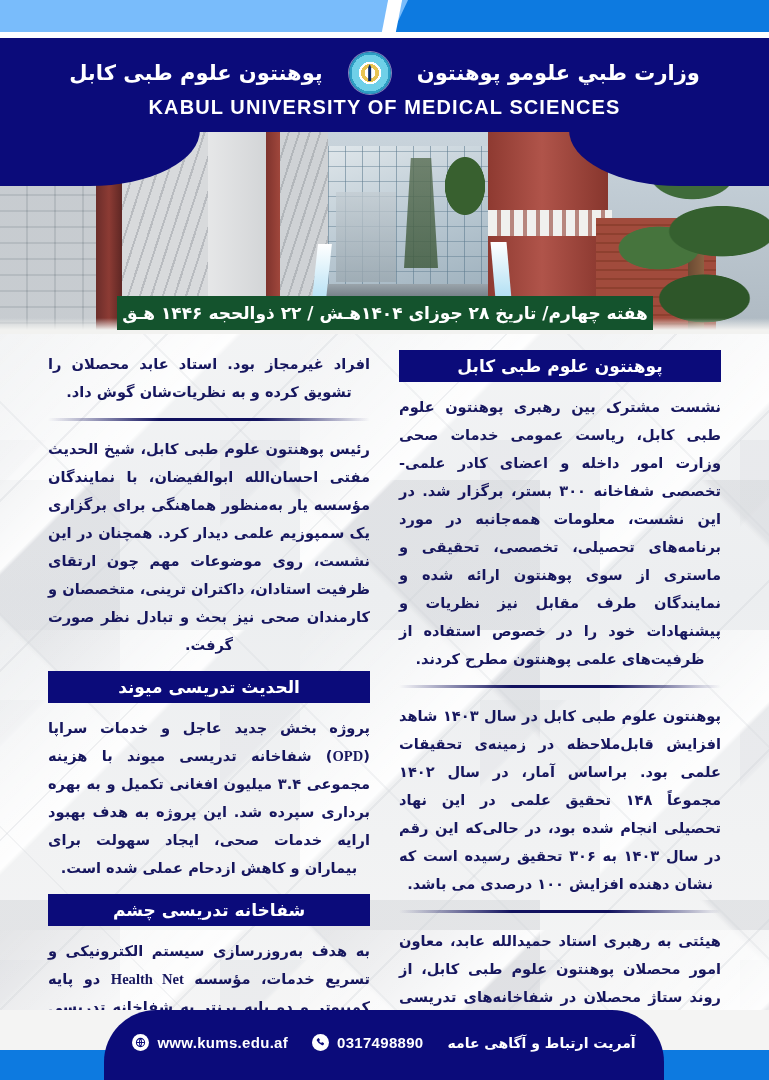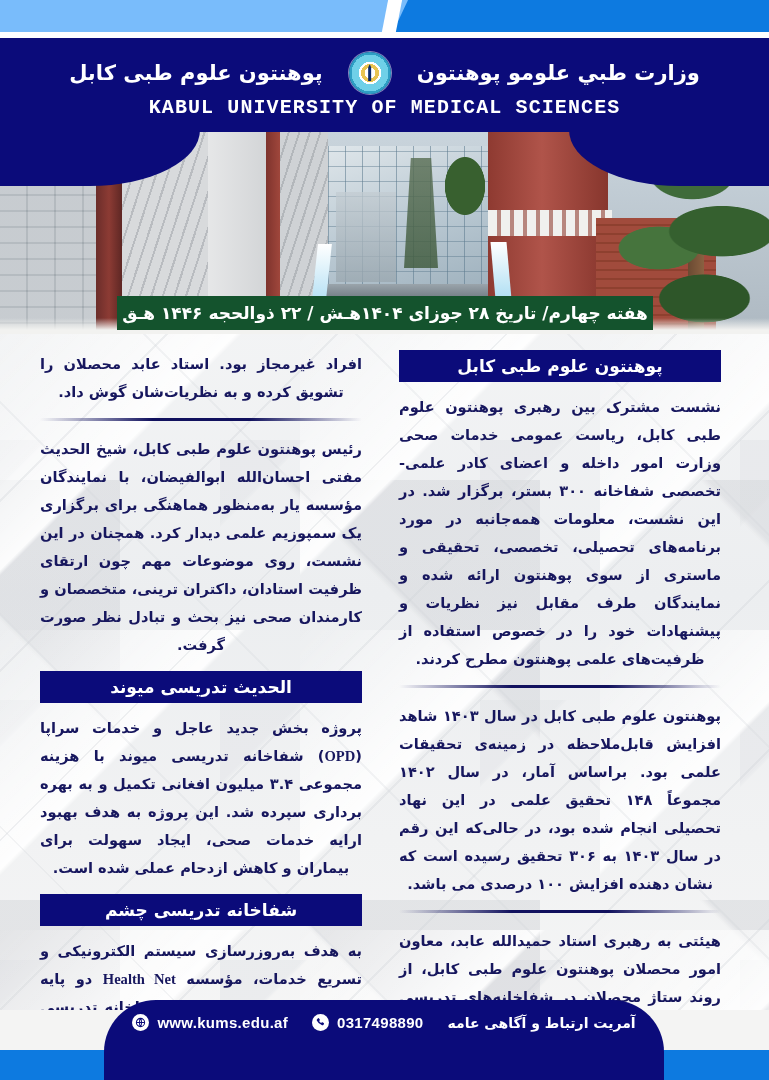--- a/index.html
+++ b/index.html
@@ -83,21 +83,21 @@
   #seal::after {
     content: "";
     position: absolute; left: 50%; top: 50%; width: 13px; height: 17px;
     transform: translate(-50%,-50%);
     background: #0b2a6b;
     clip-path: polygon(50% 0, 62% 22%, 62% 100%, 38% 100%, 38% 22%);
   }
   #header-row-2 {
     color: #ffffff; font-size: 20px; font-weight: bold;
     letter-spacing: 1.1px; direction: ltr;
-    font-family: Liberation Mono, monospace;
+    font-family: Liberation Sans, sans-serif;
   }
 
   
   #photo-band {
     position: absolute; top: 132px; left: 0; width: 769px; height: 200px;
     overflow: hidden;
     background: #8e9aa4;
     z-index: 2;
   }
   
@@ -175,21 +175,21 @@
     color: #ffffff; font-size: 17px; font-weight: bold; white-space: nowrap;
   }
 
   
   #columns {
     position: absolute; top: 350px; left: 0; width: 769px; height: 668px;
     z-index: 5;
   }
   .col { position: absolute; top: 0; width: 322px; height: 668px; }
   #col-right { right: 48px; }
-  #col-left  { left: 40px; }
+  #col-left  { left: 48px; }
 
   .section-head {
     background: #0b0b7a;
     color: #ffffff;
     height: 32px;
     display: flex; align-items: center; justify-content: center;
     font-size: 17px; font-weight: bold;
     margin-bottom: 11px;
     letter-spacing: 0.5px;
   }
@@ -213,26 +213,26 @@
   }
   .latin { direction: ltr; unicode-bidi: isolate; font-family: "Liberation Serif", serif; }
 
   
   #footer-white { position: absolute; bottom: 0; left: 0; width: 769px; height: 70px; background: #f4f4f3; z-index: 8; }
   #footer-blue-strip {
     position: absolute; bottom: 0; left: 0; width: 769px; height: 30px;
     background: #0d7ae0; z-index: 9;
   }
   #footer-plate {
-    position: absolute; bottom: 0; left: 104px; width: 560px; height: 80px;
+    position: absolute; bottom: 0; left: 104px; width: 560px; height: 70px;
     background: #0b0b7a;
     border-top-left-radius: 52px; border-top-right-radius: 52px;
     z-index: 10;
     display: flex; align-items: flex-start; justify-content: center;
-    padding-top: 14px;
+    padding-top: 24px;
   }
   #footer-inner {
     display: flex; align-items: center; gap: 24px; direction: ltr;
   }
   .f-item { display: flex; align-items: center; gap: 8px; }
   .f-text { color: #ffffff; font-size: 15px; font-weight: bold; font-family: "Liberation Sans", sans-serif; letter-spacing: 0.3px; }
   .f-fa  { color: #ffffff; font-size: 14px; font-weight: bold; direction: rtl; }
   .f-ico {
     width: 17px; height: 17px; border-radius: 50%;
     background: #ffffff; color: #0b0b7a;

